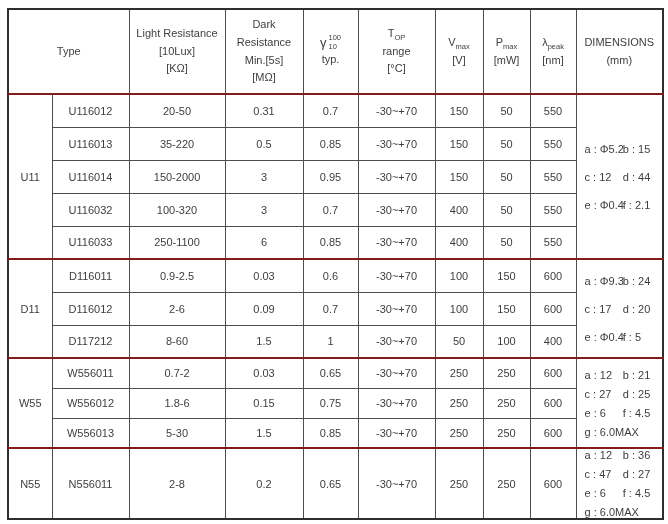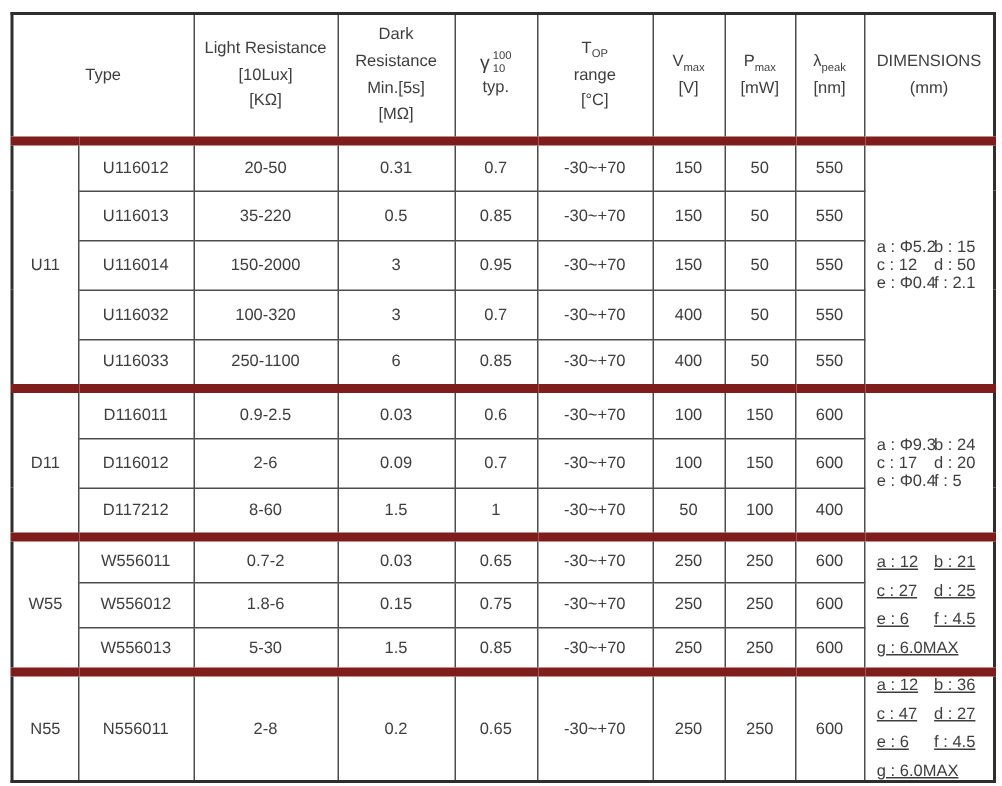--- a/index.html
+++ b/index.html
@@ -21,21 +21,21 @@
     border: 1px solid #4d4d4d;
     font-size: 11px;
     font-weight: normal;
     color: #3e3e3e;
     text-align: center;
     vertical-align: middle;
     padding: 0;
     overflow: hidden;
   }
   .spec thead th { line-height: 1.6; }
-  .spec tr.group-start td { border-top: 6px solid #7f1d1d; }
+  .spec tr.group-start td { border-top: 2px solid #7f1d1d; }
   tr.hdr  { height: 85px; }
   tr.h33  { height: 33px; }
   tr.h30  { height: 30px; }
   tr.h65  { height: 65px; }
   sub.small {
     font-size: 7.5px;
     line-height: 1;
   }
   .gamma-line {
     display: flex;
@@ -53,22 +53,22 @@
     line-height: 1.15;
   }
   td.dims {
     text-align: left;
     padding: 0 4px 0 8px;
   }
   .dim-grid {
     display: grid;
     grid-template-columns: 52% 48%;
   }
-  .dim-grid.gap3 { row-gap: 0; }
-  .dim-grid.gap4 { row-gap: 7px; text-decoration: underline; }
+  .dim-grid.gap3 { row-gap: 16px; }
+  .dim-grid.gap4 { row-gap: 7px; }
   .dim-grid span { white-space: nowrap; }
   .span2 { grid-column: 1 / span 2; }
 </style>
 </head>
 <body>
 
 <table class="spec">
   <colgroup>
     <col style="width:44px">
       <col style="width:77px">
@@ -140,21 +140,21 @@
       <td>0.7</td>
       <td>-30~+70</td>
       <td>150</td>
       <td>50</td>
       <td>550</td>
       <td rowspan="5" class="dims">
         <div class="dim-grid gap3">
           <span>a : Φ5.2</span>
             <span>b : 15</span>
           <span>c : 12</span>
-            <span>d : 50</span>
+            <span>d : 44</span>
           <span>e : Φ0.4</span>
             <span>f : 2.1</span>
         </div>
       </td>
     </tr>
     <tr class="h33">
       <td>U116013</td>
       <td>35-220</td>
       <td>0.5</td>
       <td>0.85</td>

